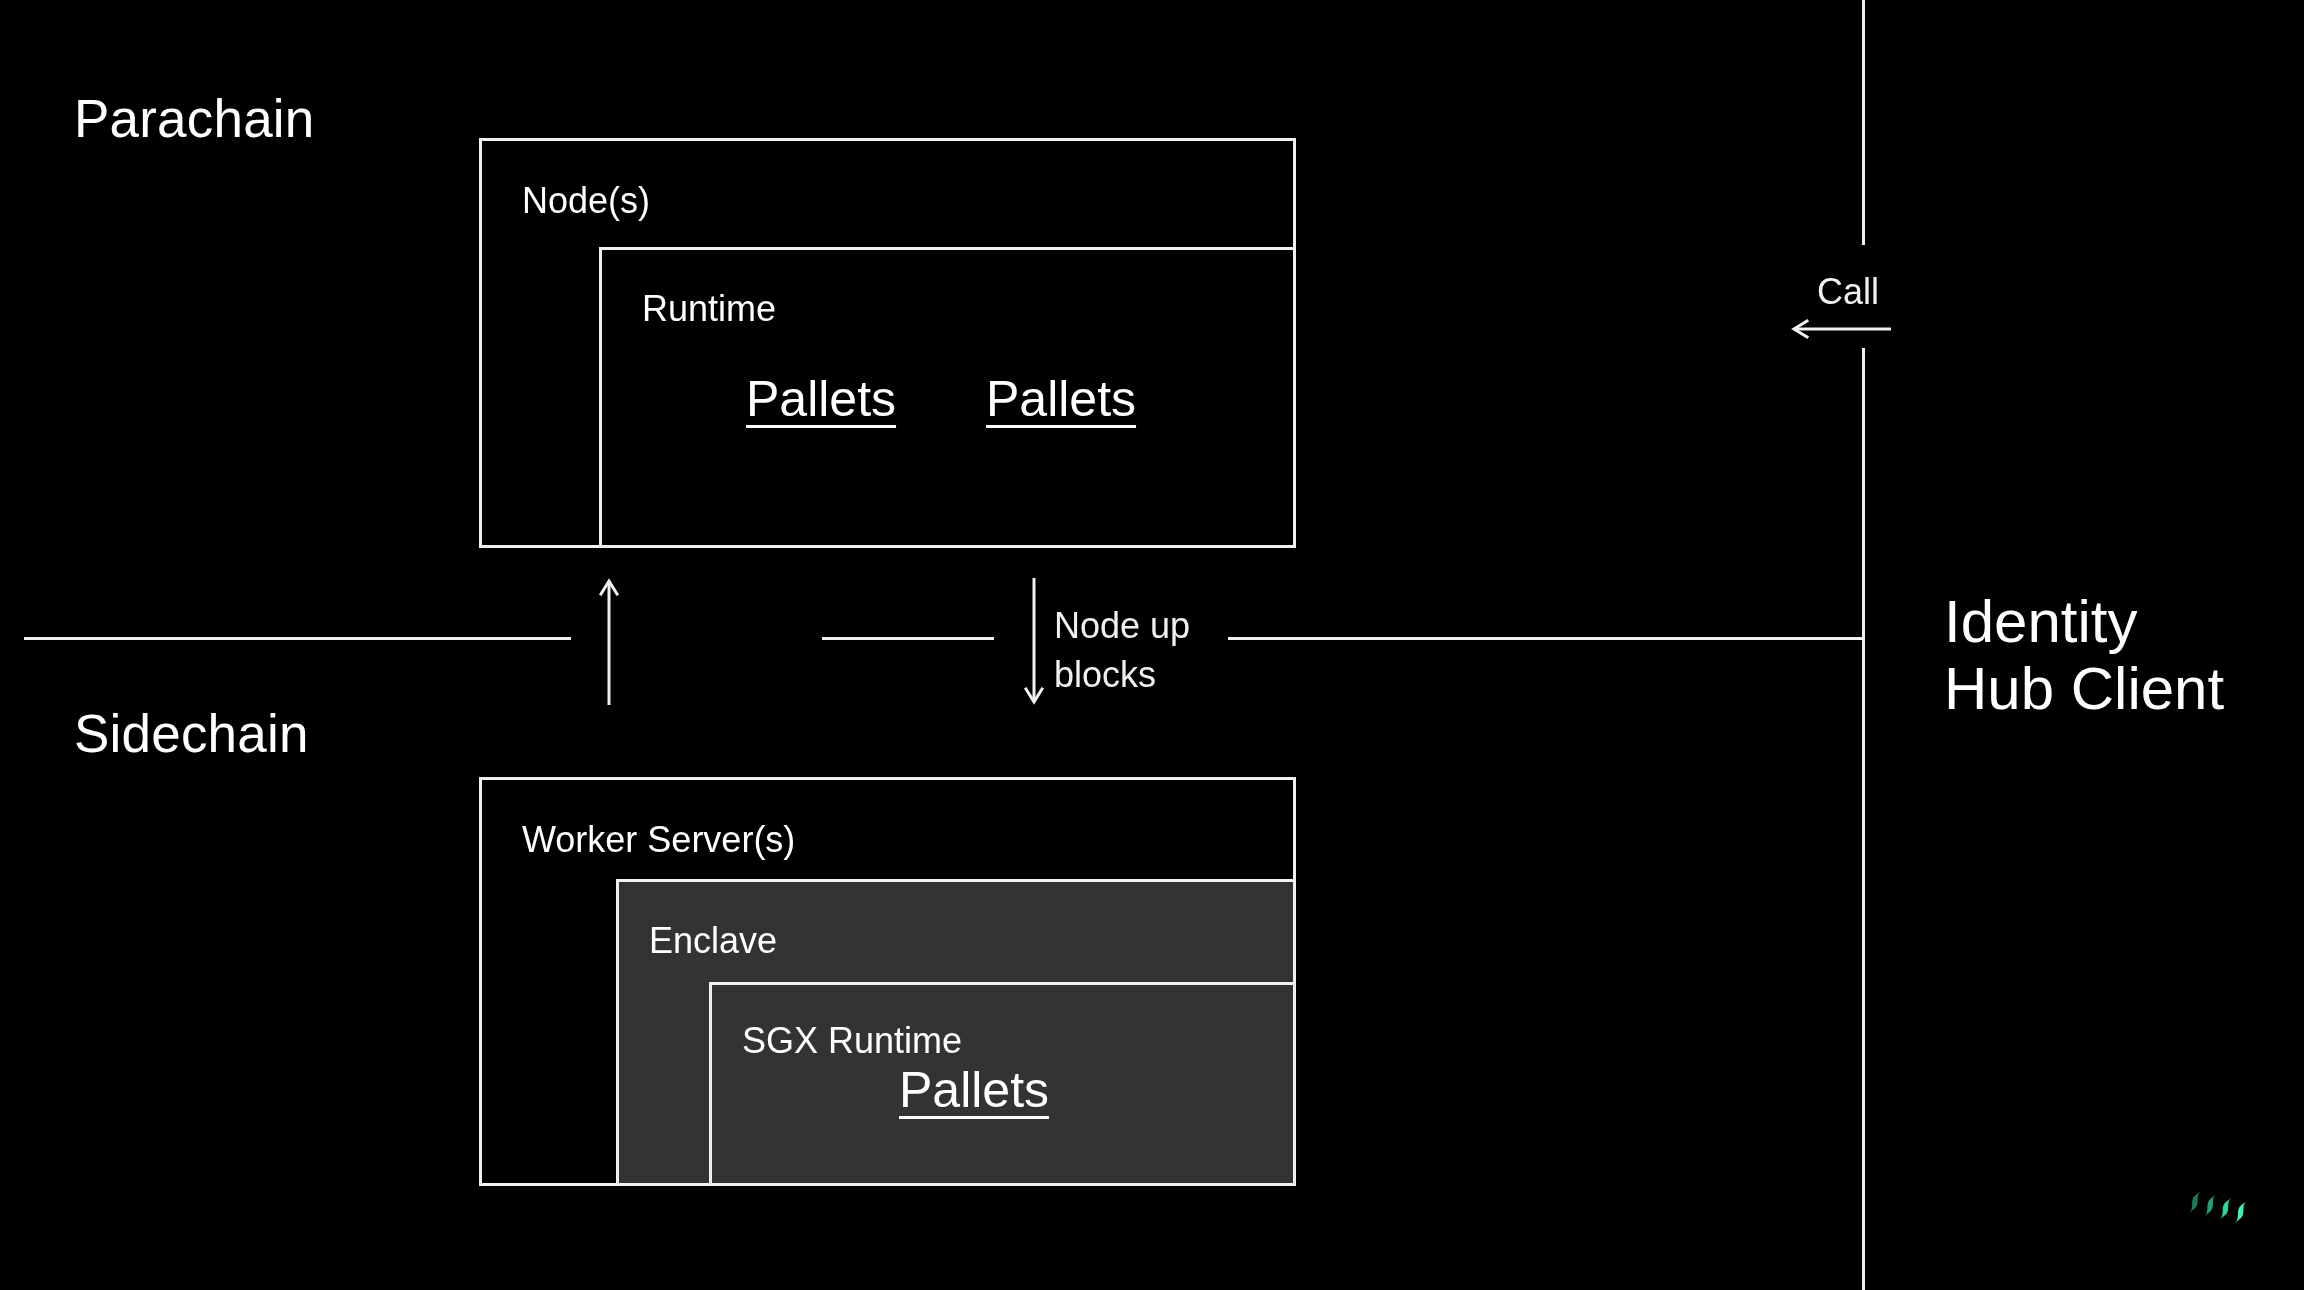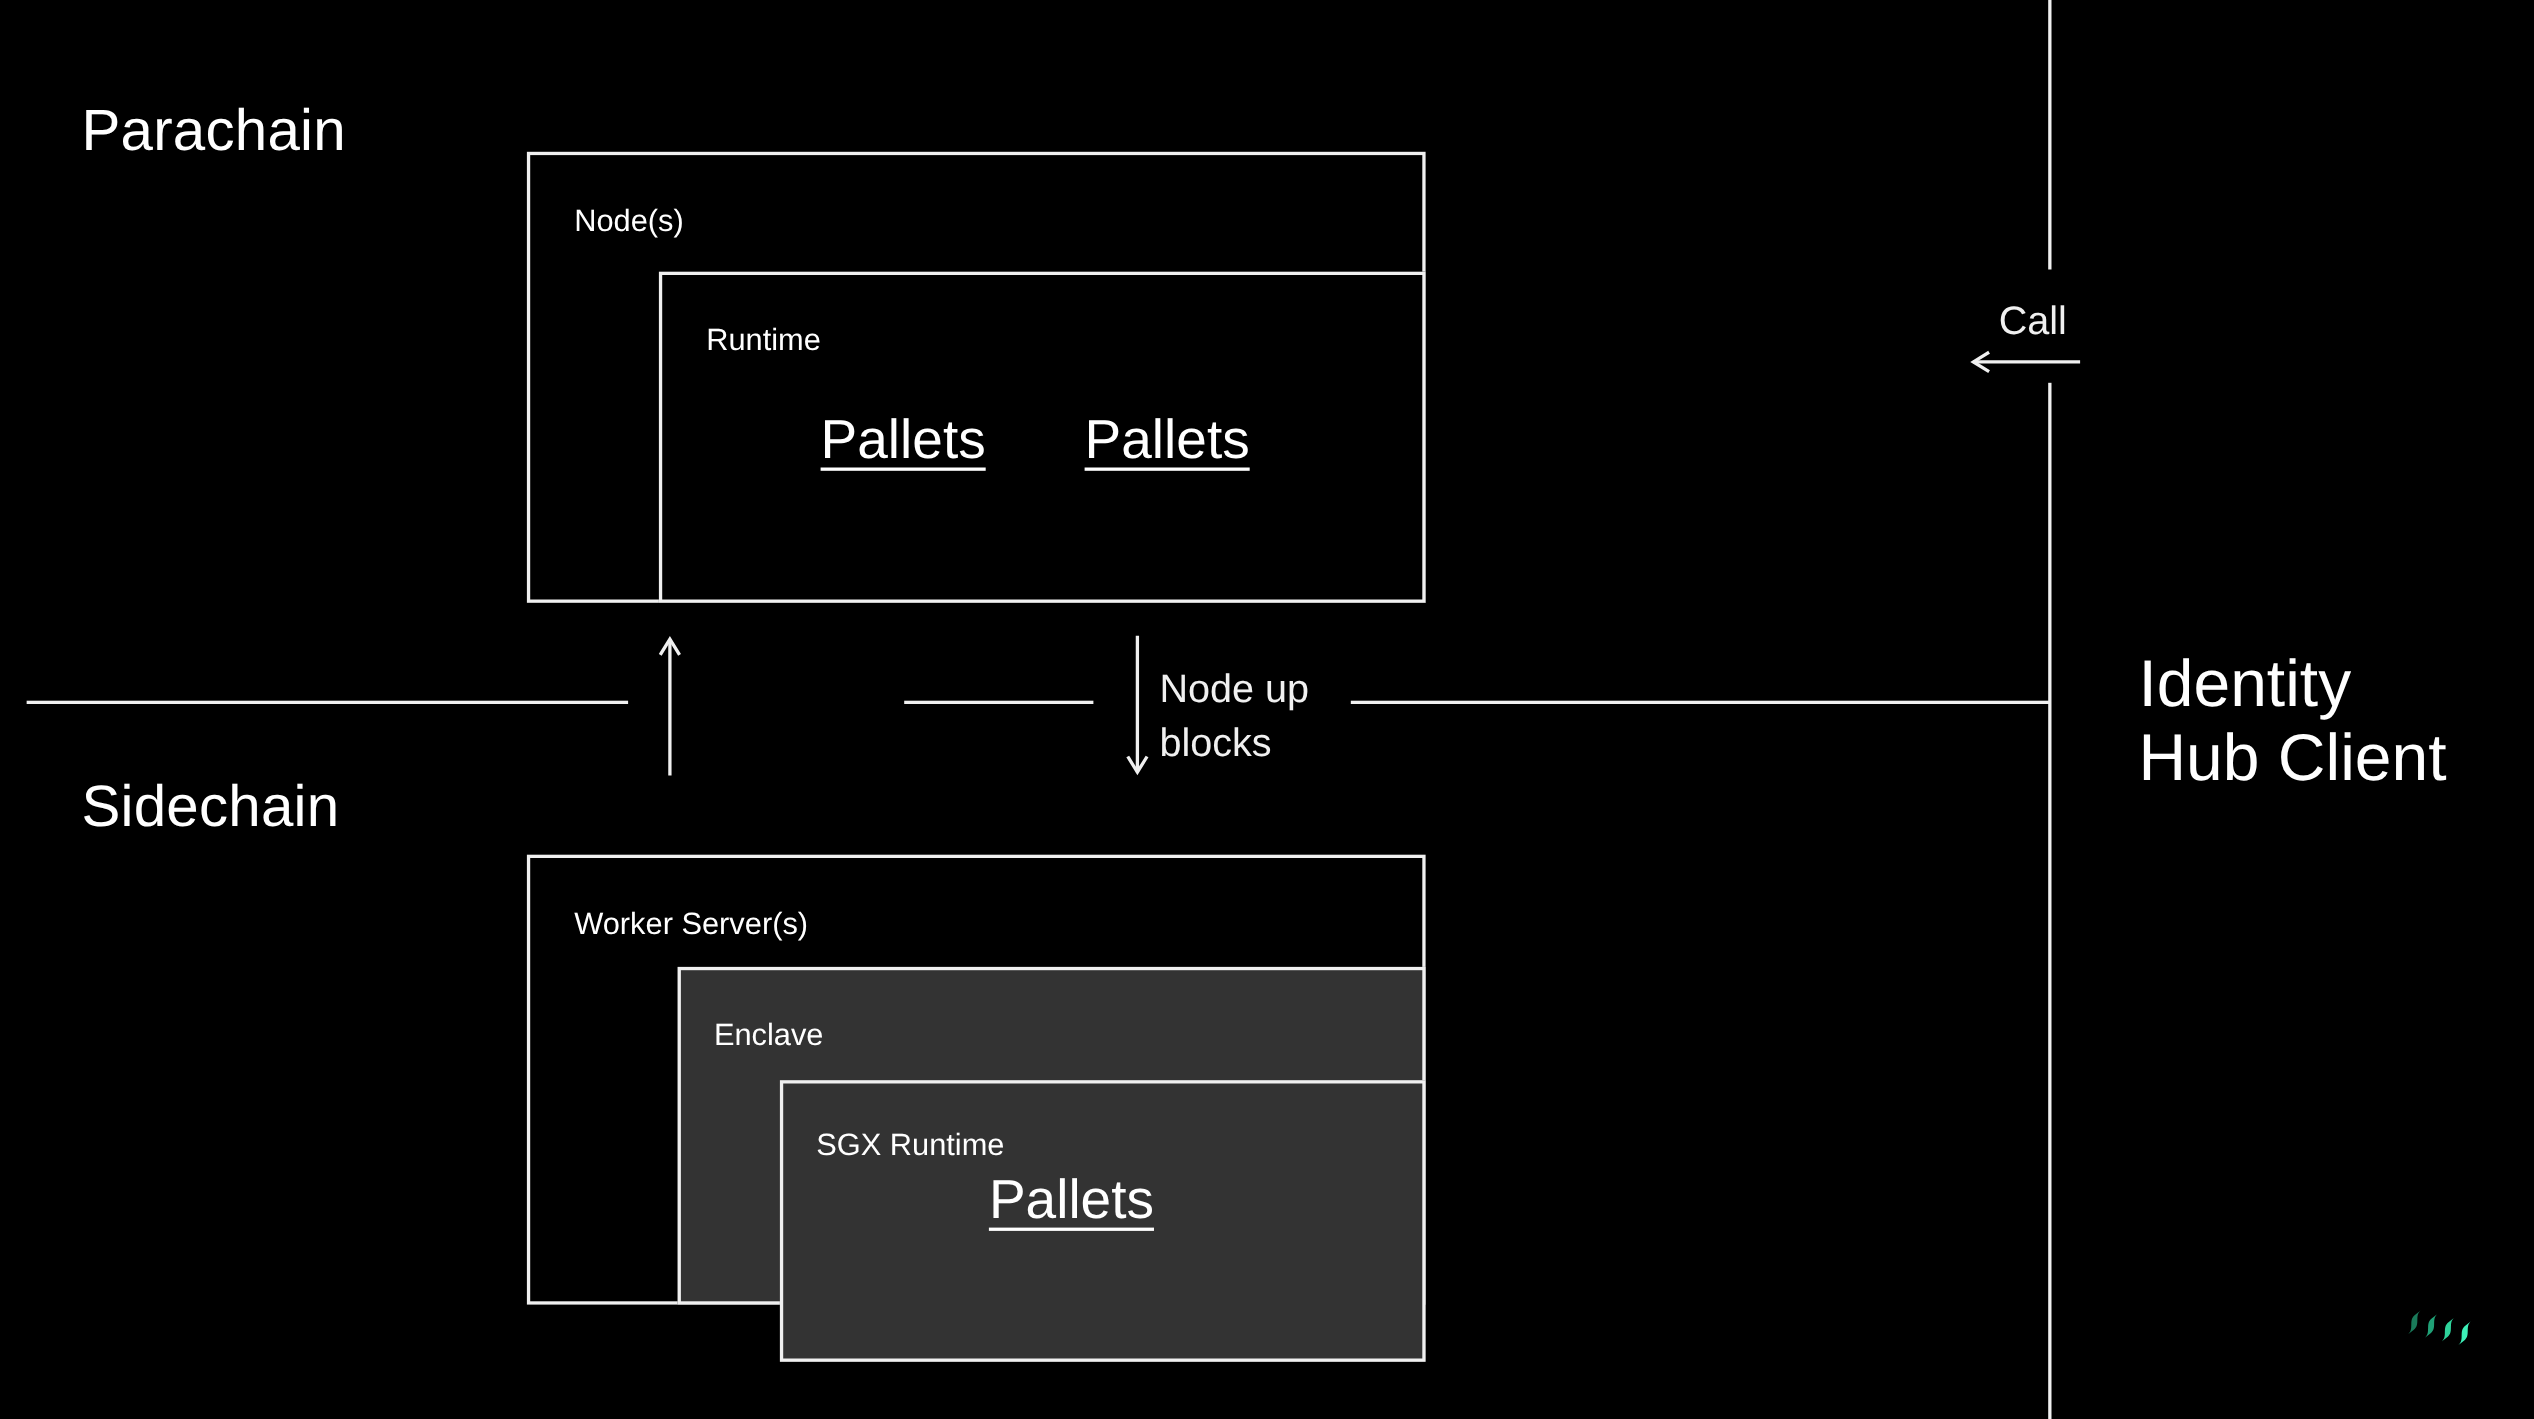--- a/index.html
+++ b/index.html
@@ -43,39 +43,39 @@
   }
 
   
   .box {
     position: absolute;
     border: 3px solid #f0f0f0;
     box-sizing: border-box;
   }
   .box-title {
     position: absolute;
-    font-size: 28px;
+    font-size: 36px;
     line-height: 36px;
     color: #ffffff;
     white-space: nowrap;
   }
 
   #box-nodes    { left: 455px;  top: 138px; width: 817px;  height: 410px; background: #000; }
   #title-nodes  { left: 40px;   top: 42px; }
 
   #box-runtime  { left: 575px;  top: 247px; width: 697px;  height: 301px; background: #000; }
   #title-runtime{ left: 40px;   top: 41px; }
 
   #box-worker   { left: 455px;  top: 777px; width: 817px;  height: 409px; background: #000; }
   #title-worker { left: 40px;   top: 42px; }
 
   #box-enclave  { left: 592px;  top: 879px; width: 680px;  height: 307px; background: #333333; }
   #title-enclave{ left: 30px;   top: 41px; }
 
-  #box-sgx      { left: 685px;  top: 982px; width: 587px;  height: 256px; background: #333333; }
+  #box-sgx      { left: 685px;  top: 982px; width: 587px;  height: 204px; background: #333333; }
   #title-sgx    { left: 30px;   top: 38px; }
 
   
   .pallet-link {
     position: absolute;
     font-size: 50px;
     line-height: 50px;
     color: #ffffff;
     text-decoration: underline;
     text-underline-offset: 9px;

